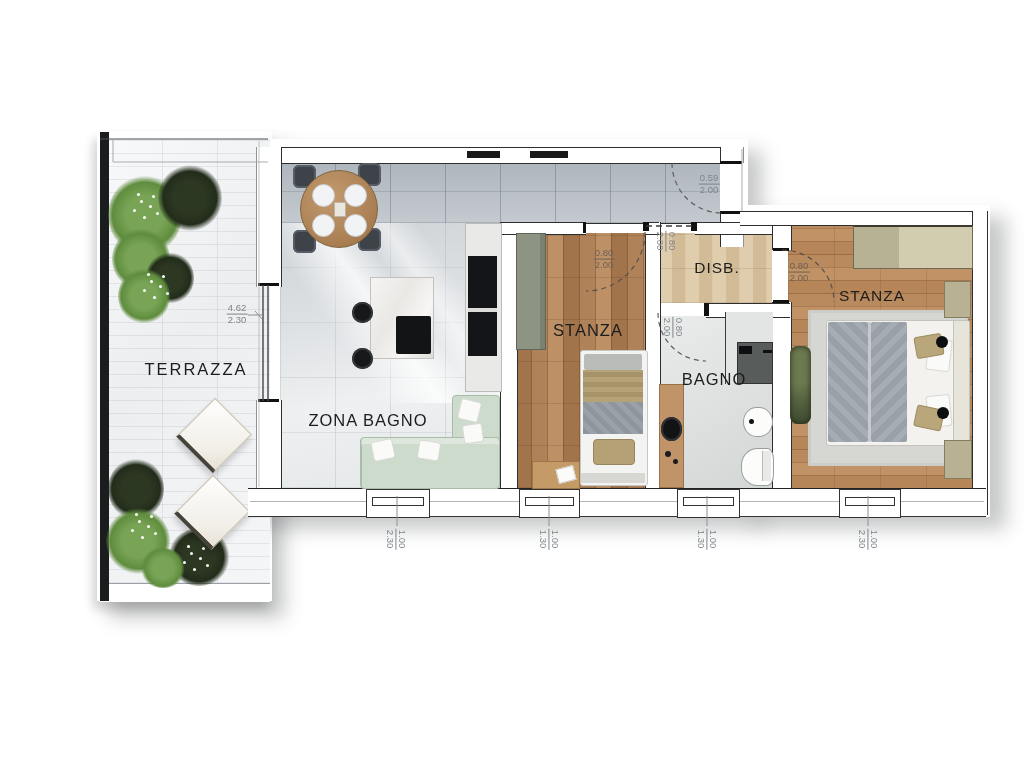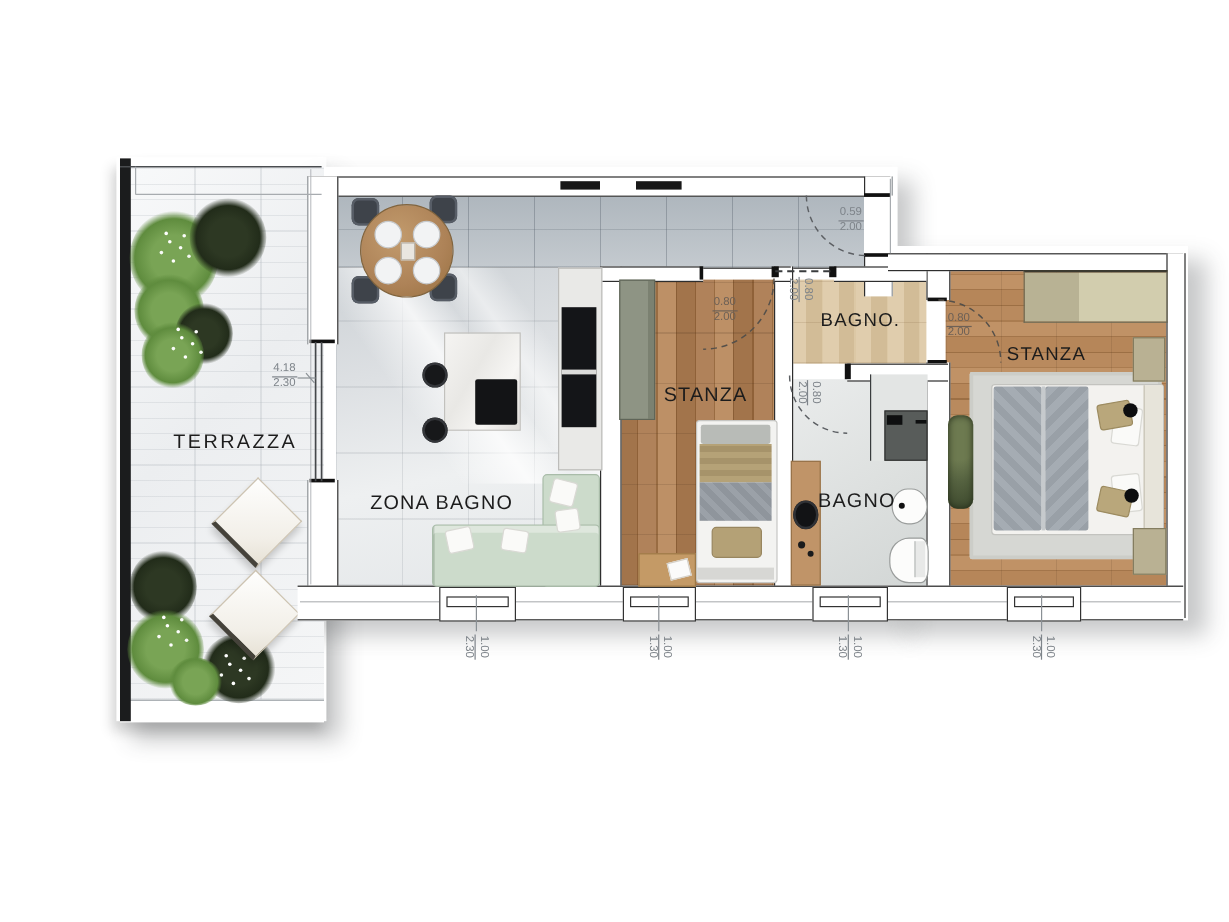--- a/index.html
+++ b/index.html
@@ -202,39 +202,39 @@
     <div class="abs" style="left:2px;top:19px;width:60px;height:32px;background:repeating-linear-gradient(0deg,#b5a277 0 5px,#a6936a 5px 10px);"></div>
     <div class="abs" style="left:2px;top:51px;width:60px;height:32px;background:repeating-linear-gradient(45deg,#8f959c 0 5px,#9ba1a8 5px 10px);"></div>
     <div class="abs" style="left:12px;top:88px;width:40px;height:24px;background:#b4a176;border:1px solid #98865f;border-radius:4px;"></div>
     <div class="abs" style="left:0px;top:122px;width:64px;height:10px;background:#d7d7d4;"></div>
   </div>
   <div class="abs" style="left:532px;top:461px;width:46px;height:26px;background:#c49a66;border:1px solid #9d7846;">
     <div class="abs" style="left:24px;top:5px;width:16px;height:13px;background:#fbfbfa;border:1px solid #d4d0c8;transform:rotate(-14deg);"></div>
   </div>
   <div class="room-label" style="left:588px;top:330px;">STANZA</div>
 
-  <div class="room-label" style="left:717px;top:268px;font-size:15.5px;">BAGNO.</div>
+  <div class="room-label" style="left:717px;top:268px;font-size:15.5px;">DISB.</div>
 
   <div class="abs" style="left:725px;top:312px;width:47px;height:72px;background:#e3e5e4;border-left:1.5px solid #3a3c3e;">
     <div class="abs" style="left:11px;top:30px;width:34px;height:40px;background:#585c5a;border:1px solid #333;"></div>
     <div class="abs" style="left:13px;top:34px;width:13px;height:8px;background:#0e0f10;"></div>
     <div class="abs" style="left:37px;top:38px;width:9px;height:3px;background:#0e0f10;"></div>
   </div>
   <div class="abs" style="left:659px;top:384px;width:23px;height:102px;background:#c09468;border:1px solid #98734a;">
     <div class="abs" style="left:1px;top:32px;width:21px;height:24px;border-radius:50%;background:#121315;box-shadow:inset 0 0 0 2px #303236;"></div>
     <div class="abs" style="left:5px;top:66px;width:6px;height:6px;border-radius:50%;background:#1a1b1c;"></div>
     <div class="abs" style="left:13px;top:74px;width:5px;height:5px;border-radius:50%;background:#1a1b1c;"></div>
   </div>
   <div class="abs" style="left:743px;top:407px;width:28px;height:28px;background:#fcfcfb;border:1px solid #9a9d9c;border-radius:45% 45% 45% 45%/50%;">
     <div class="abs" style="left:5px;top:11px;width:5px;height:5px;border-radius:50%;background:#111;"></div>
   </div>
   <div class="abs" style="left:741px;top:448px;width:31px;height:36px;background:#fcfcfb;border:1px solid #9a9d9c;border-radius:50% 20% 20% 50%/45% 30% 30% 45%;">
     <div class="abs" style="left:20px;top:2px;width:8px;height:30px;background:#e8e9e8;border-left:1px solid #b8bbba;"></div>
   </div>
-  <div class="room-label" style="left:714px;top:418px;">BAGNO</div>
+  <div class="room-label" style="left:714px;top:379px;">BAGNO</div>
 
   <div class="abs" style="left:853px;top:225px;width:118px;height:41px;background:linear-gradient(90deg,#b8b294 0 38%,#d2cdae 38% 100%);border:1px solid #6e6a55;border-top:2px solid #3c3a30;"></div>
   <div class="abs" style="left:808px;top:310px;width:160px;height:156px;background:#d6d7d3;box-shadow:inset 0 0 0 3px #cccdc8;border-radius:2px;"></div>
   <div class="abs" style="left:826px;top:320px;width:142px;height:124px;background:#f3f2ef;border:1px solid #c3c3bf;border-radius:3px;">
     <div class="abs" style="left:1px;top:1px;width:40px;height:120px;background:repeating-linear-gradient(45deg,#99a0a7 0 6px,#a5acb3 6px 12px);border-radius:2px;"></div>
     <div class="abs" style="left:44px;top:1px;width:36px;height:120px;background:repeating-linear-gradient(-45deg,#99a0a7 0 6px,#a5acb3 6px 12px);border-radius:2px;"></div>
     <div class="abs" style="left:41px;top:1px;width:3px;height:120px;background:#c6cacd;"></div>
     <div class="pillow" style="left:100px;top:18px;width:22px;height:30px;transform:rotate(7deg);"></div>
     <div class="pillow" style="left:100px;top:74px;width:22px;height:30px;transform:rotate(-6deg);"></div>
     <div class="abs" style="left:88px;top:14px;width:26px;height:20px;background:#b9a77b;border:1px solid #9c8b60;border-radius:3px;transform:rotate(-10deg);"></div>
@@ -265,21 +265,21 @@
     <path d="M645,232 A59,59 0 0 1 586,291" stroke="#55504a" stroke-width="1.2" stroke-dasharray="5 4" fill="none"></path>
     <path d="M658,313 A48,48 0 0 0 706,361" stroke="#5c5f63" stroke-width="1.2" stroke-dasharray="5 4" fill="none"></path>
     <path d="M782,250 A52,52 0 0 1 834,302" stroke="#55504a" stroke-width="1.2" stroke-dasharray="5 4" fill="none"></path>
 
     <path d="M646,226 H694" stroke="#3a3c3e" stroke-width="1.6" stroke-dasharray="6 4" fill="none"></path>
 
     <path d="M397,496 V526 M549,496 V526 M707,496 V526 M868,496 V526" stroke="#8a9095" stroke-width="1" fill="none"></path>
   </svg>
 
   <div class="dim" style="left:237px;top:314px;">
-    <div class="t">4.18</div>
+    <div class="t">4.62</div>
     <div class="b">2.30</div>
   </div>
   <div class="dim" style="left:709px;top:184px;">
     <div class="t">0.59</div>
     <div class="b">2.00</div>
   </div>
   <div class="dim dark" style="left:604px;top:259px;">
     <div class="t">0.80</div>
     <div class="b">2.00</div>
   </div>

